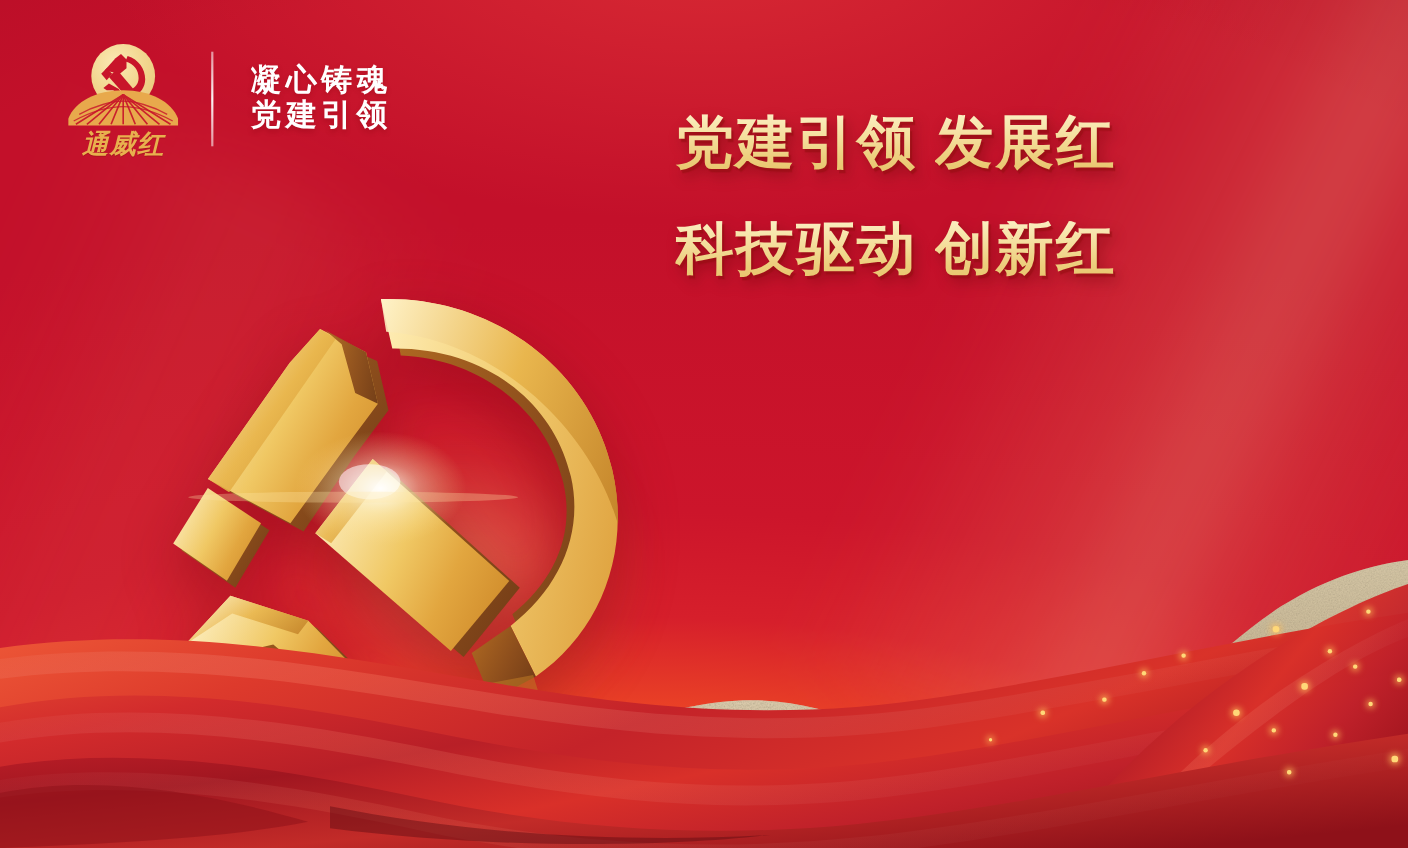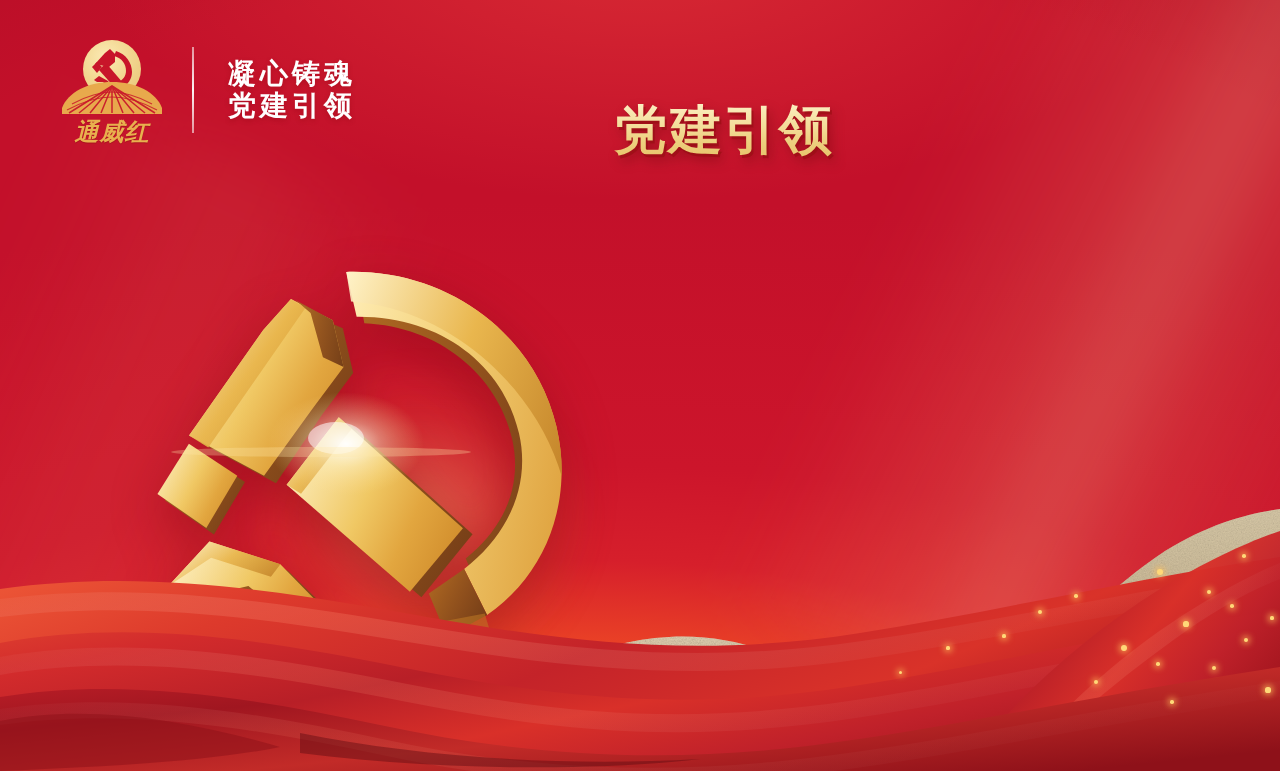--- a/index.html
+++ b/index.html
@@ -445,18 +445,21 @@
 
     <div class="brand-slogan">
       <div>凝心铸魂</div>
       <div>党建引领</div>
     </div>
   </div>
 
   <div class="slogans">
     <div class="slogan-row">
       <span class="sg sg-a">党建引领</span>
+      <span class="sg sg-b">发展红</span>
     </div>
     <div class="slogan-row">
+      <span class="sg sg-a">科技驱动</span>
+      <span class="sg sg-b">创新红</span>
     </div>
   </div>
 
 </div>
 
 </body></html>

